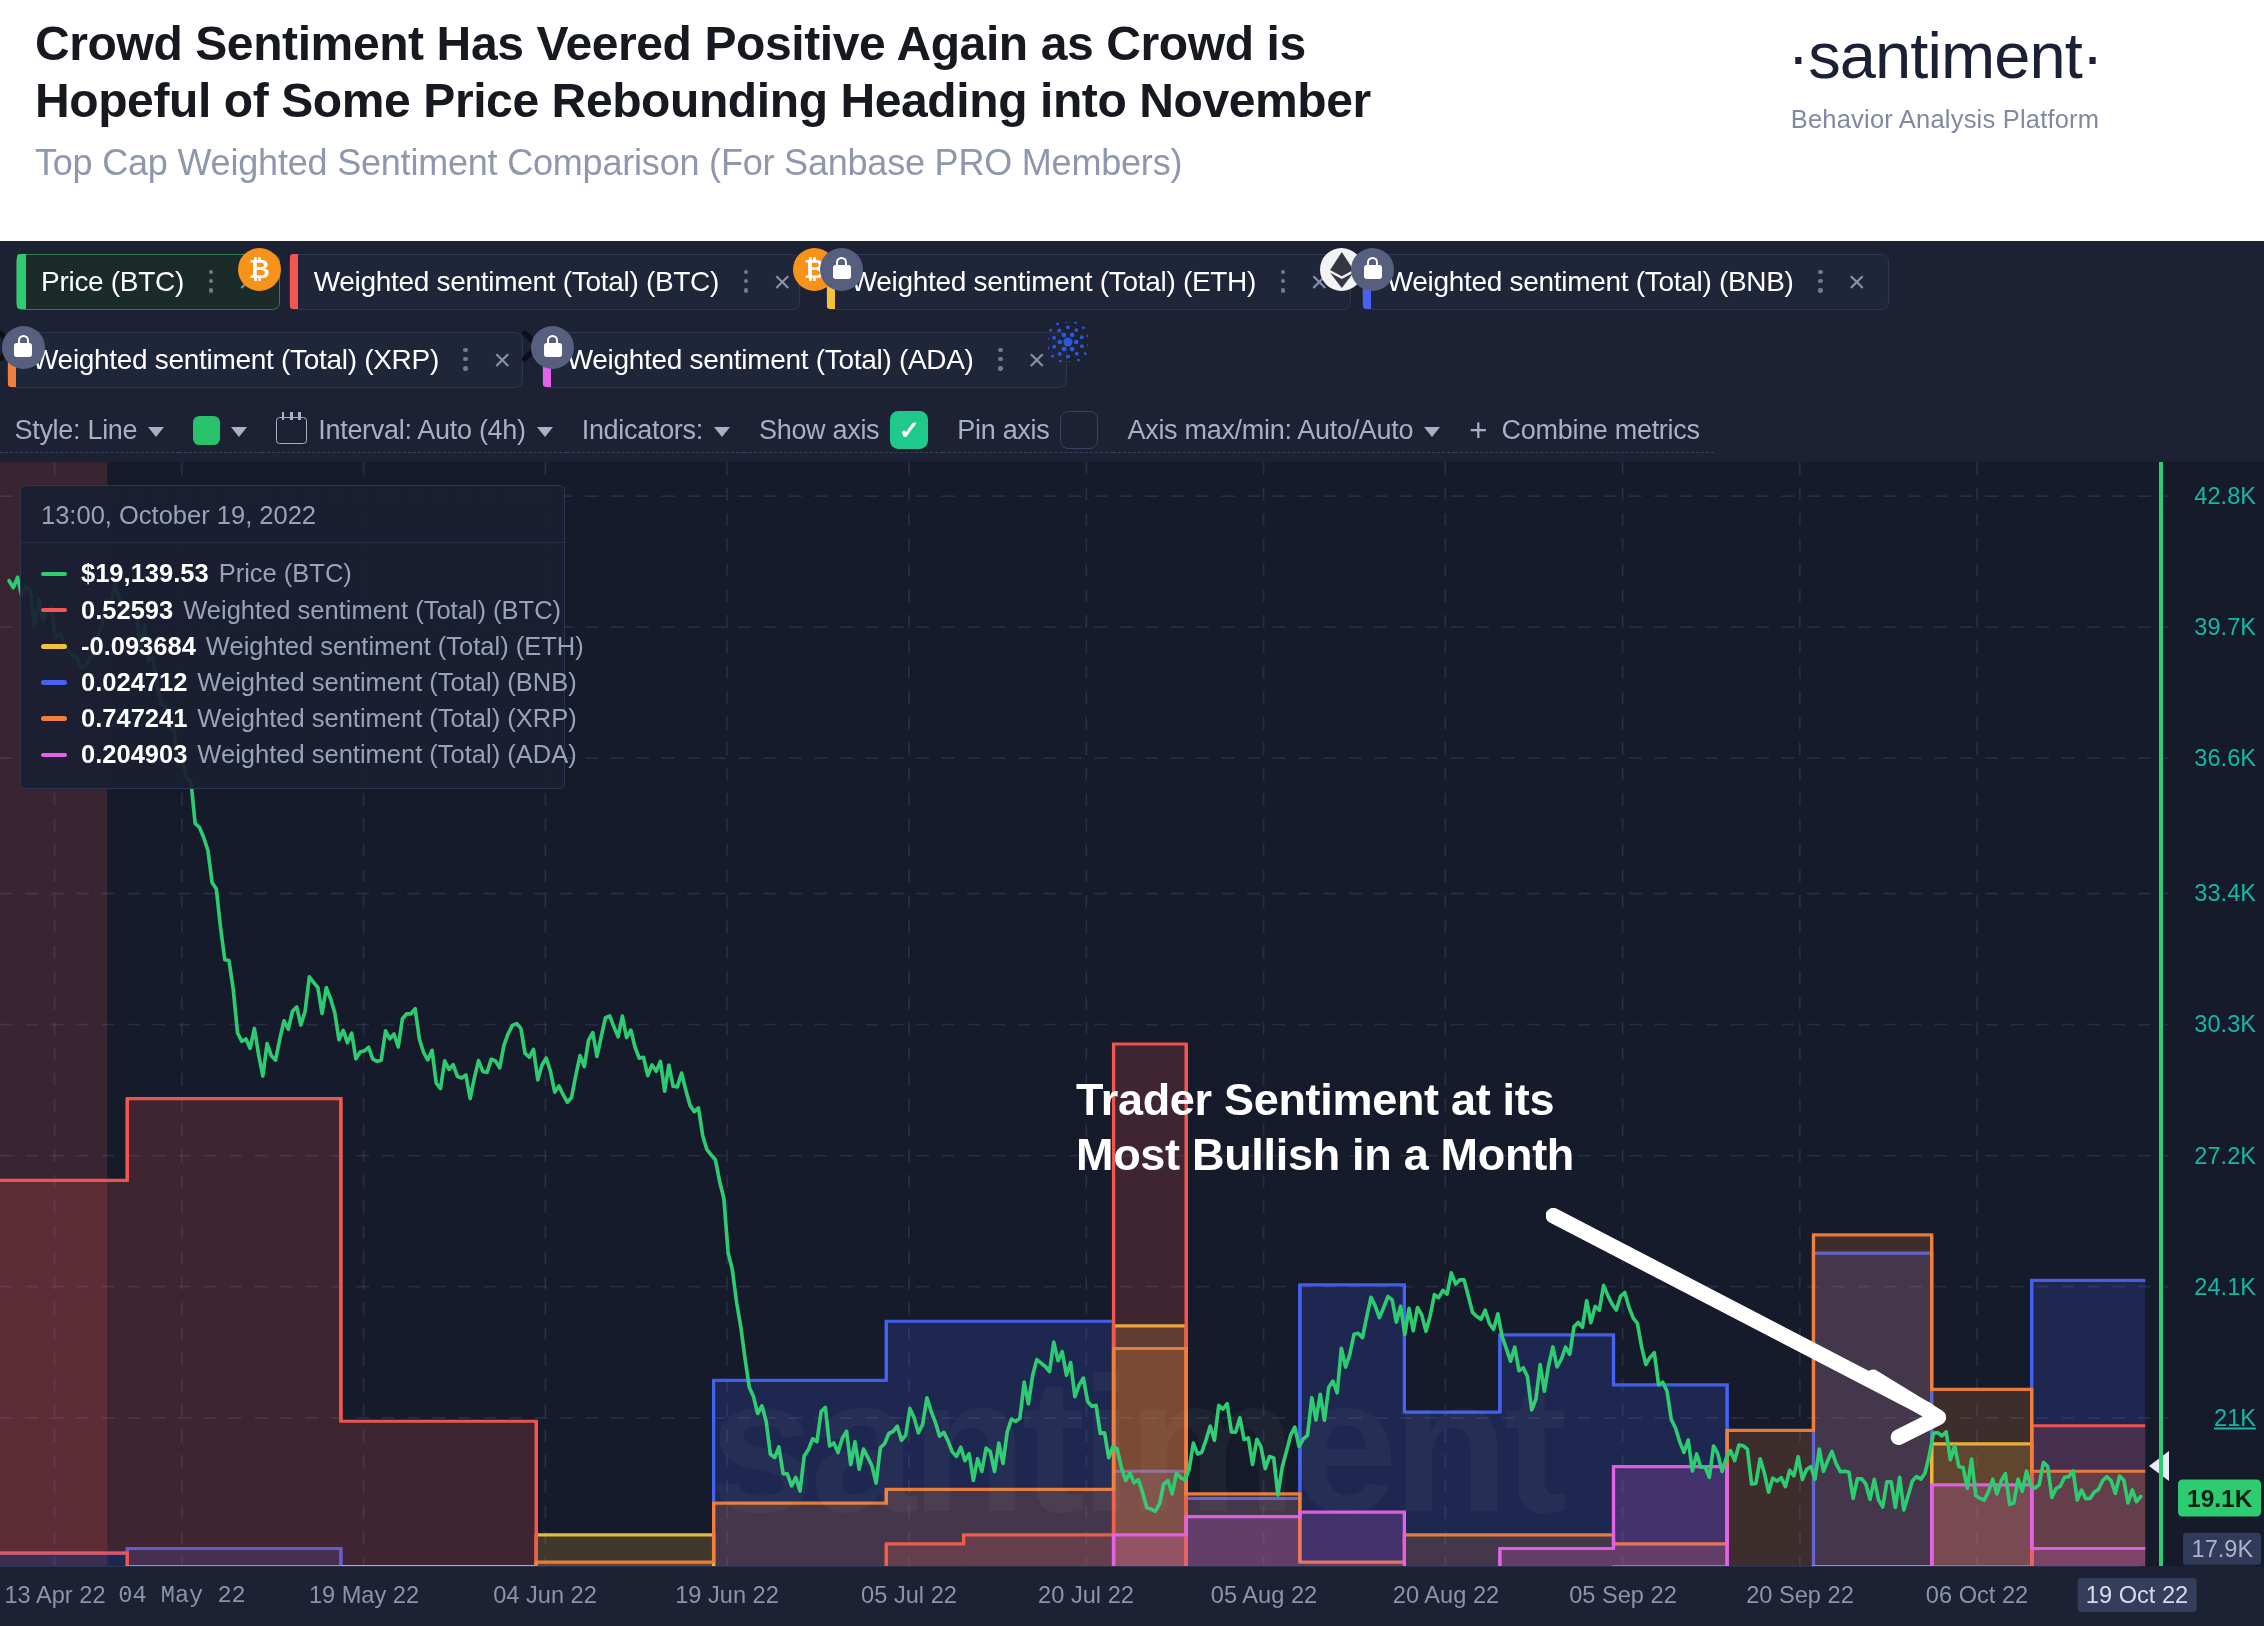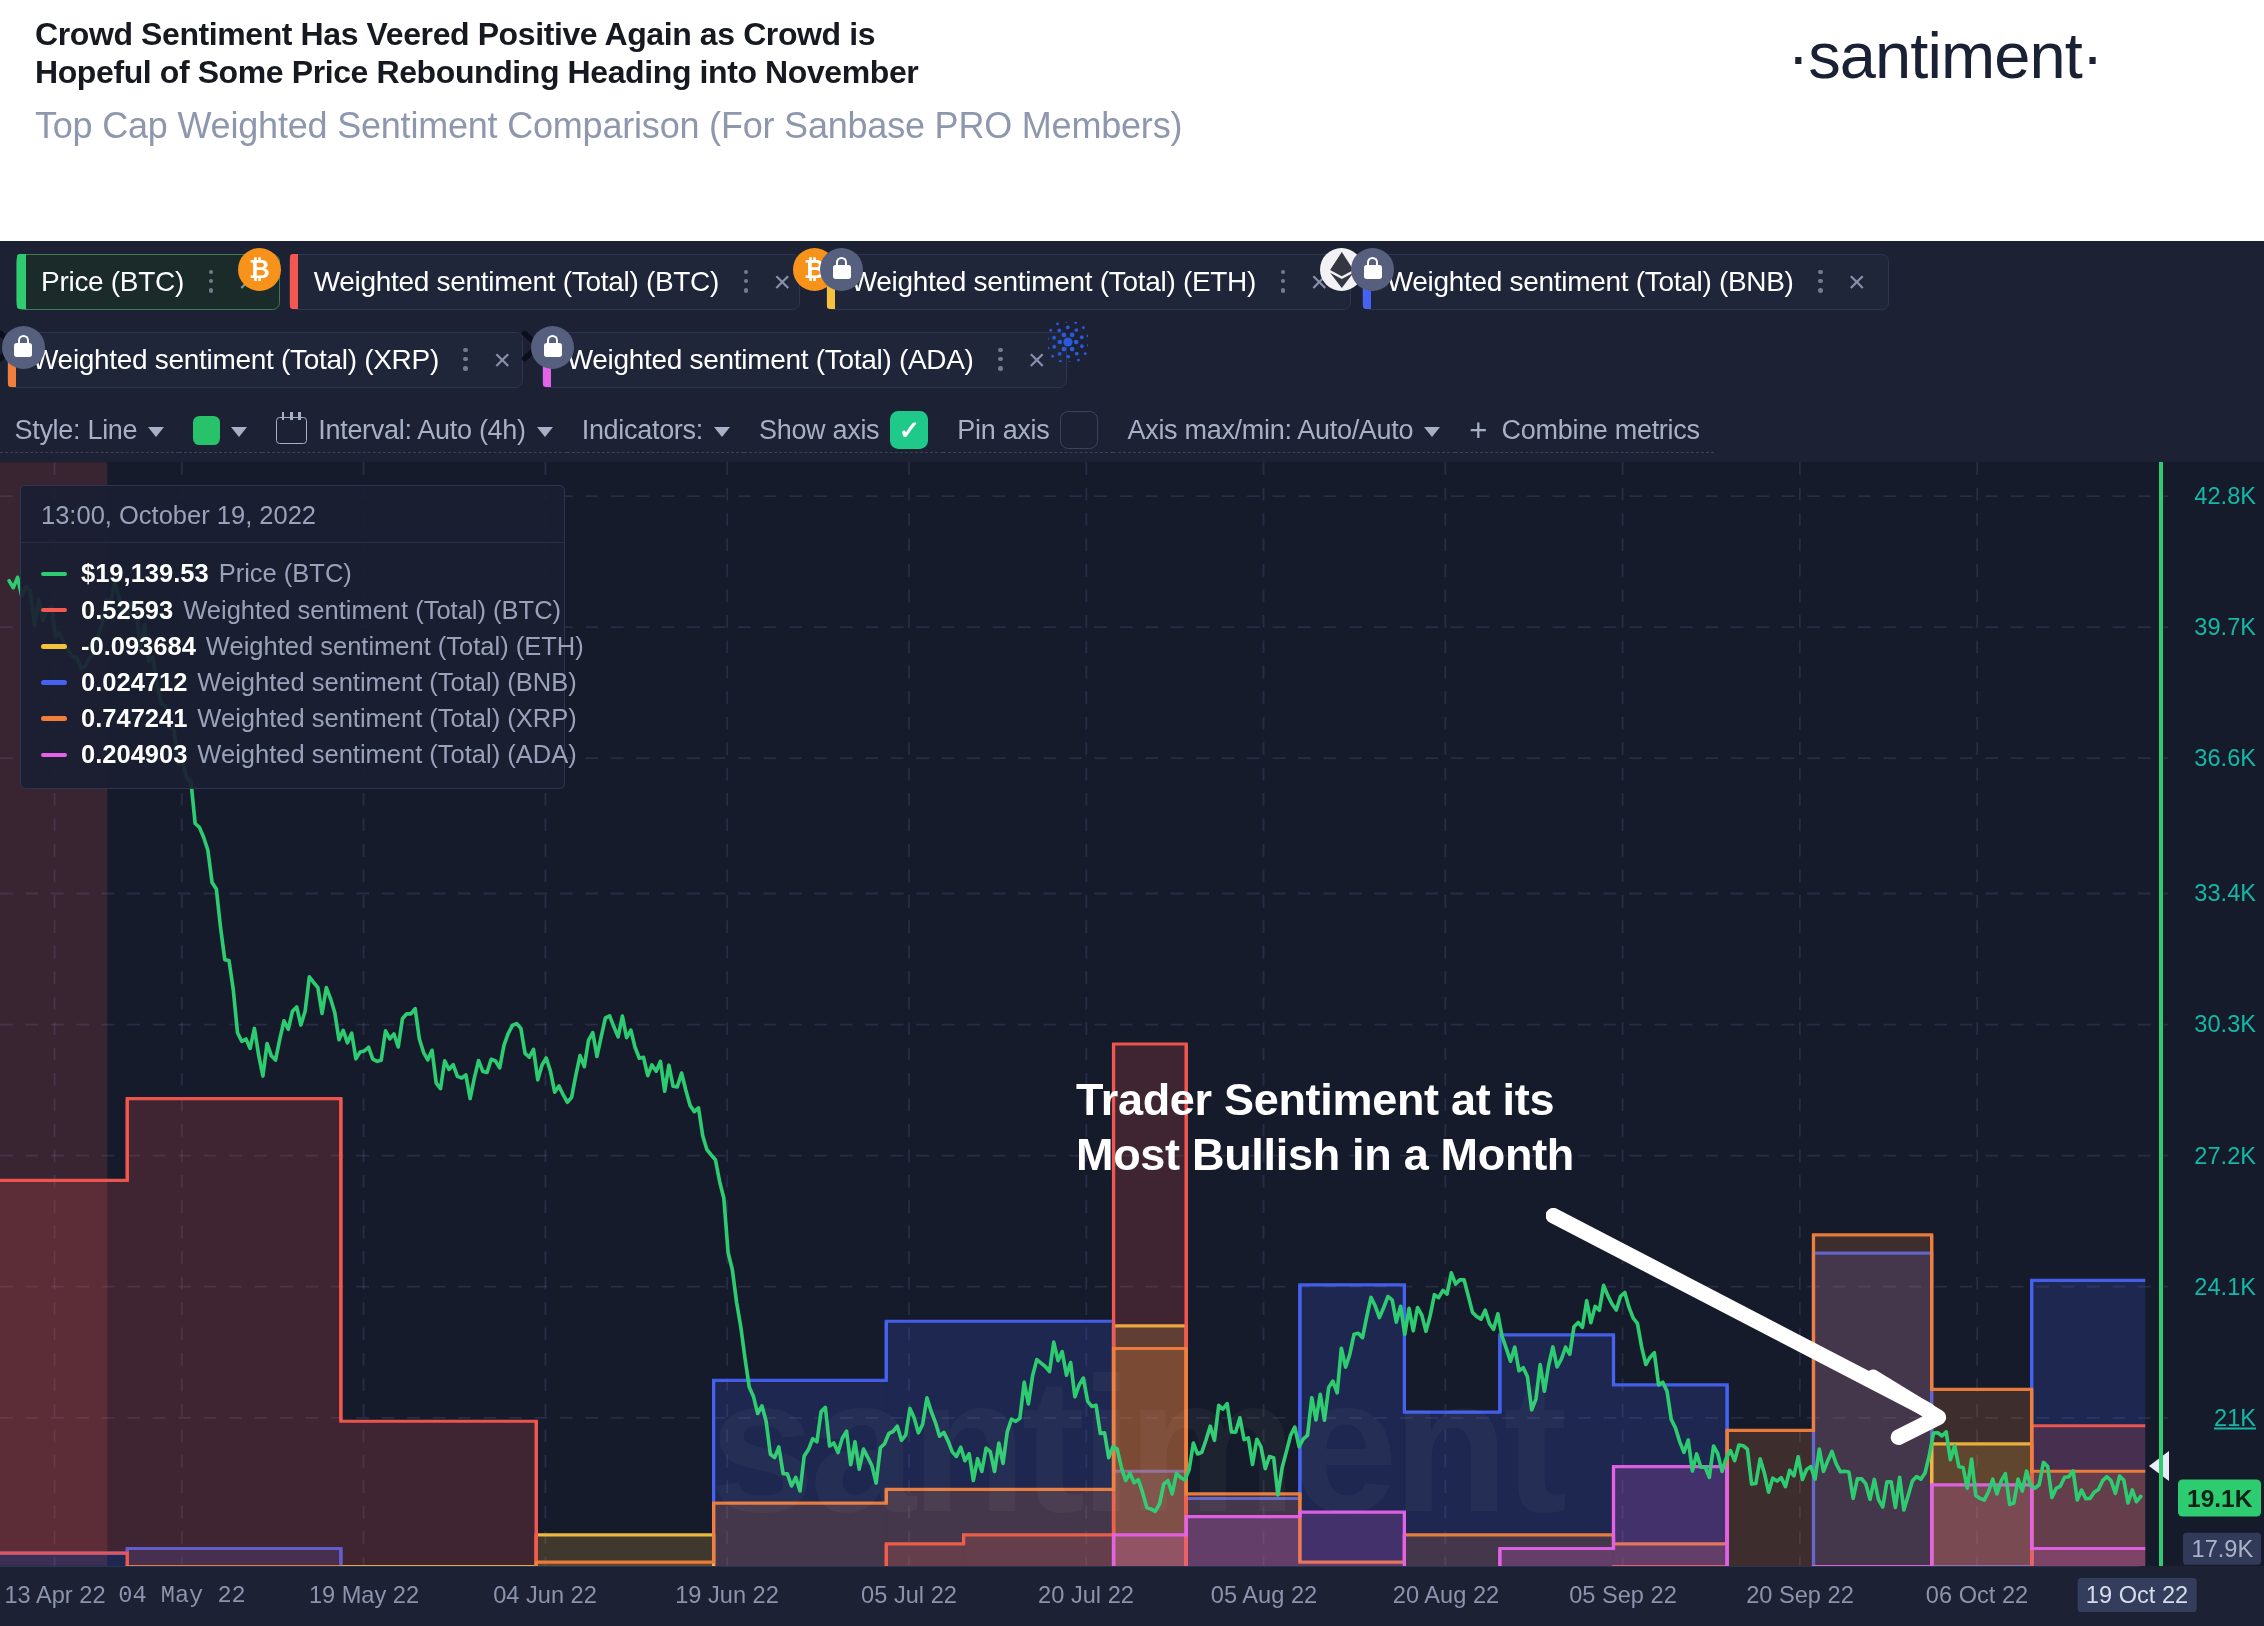--- a/index.html
+++ b/index.html
@@ -10,21 +10,21 @@
     overflow: hidden;
   }
 
   
   #header {
     position: absolute; left: 0; top: 0; width: 2265px; height: 241px;
     background: #ffffff;
   }
   #title-block { position: absolute; left: 35px; top: 16.4px; width: 1636px; }
   #main-title {
-    font-size: 32px; font-weight: 700; color: #16191f;
+    font-size: 48px; font-weight: 700; color: #16191f;
     line-height: 1.17; letter-spacing: -0.4px;
     white-space: pre-line;
   }
   #subtitle {
     margin-top: 12.7px;
     font-size: 36px; font-weight: 400; color: #8e97ae;
     line-height: 1.2; letter-spacing: -0.2px;
   }
   #brand { position: absolute; right: 38px; top: 22px; text-align: center; width: 564px; }
   #brand-name {
@@ -209,20 +209,21 @@
 <body>
 
 <div id="header">
   <div id="title-block">
     <div id="main-title">Crowd Sentiment Has Veered Positive Again as Crowd is
 Hopeful of Some Price Rebounding Heading into November</div>
     <div id="subtitle">Top Cap Weighted Sentiment Comparison (For Sanbase PRO Members)</div>
   </div>
   <div id="brand">
     <div id="brand-name">·santiment·</div>
+    <div id="brand-tag">Behavior Analysis Platform</div>
   </div>
 </div>
 
 <div id="app">
 
   <div class="tabrow" id="tabrow1">
       <div class="tab active" style="left: 16.4px; width: 264px;">
         <span class="swatch" style="background: rgb(46, 204, 113);"></span>
         <span class="tablabel">Price (BTC)</span>
         <span class="dots">

